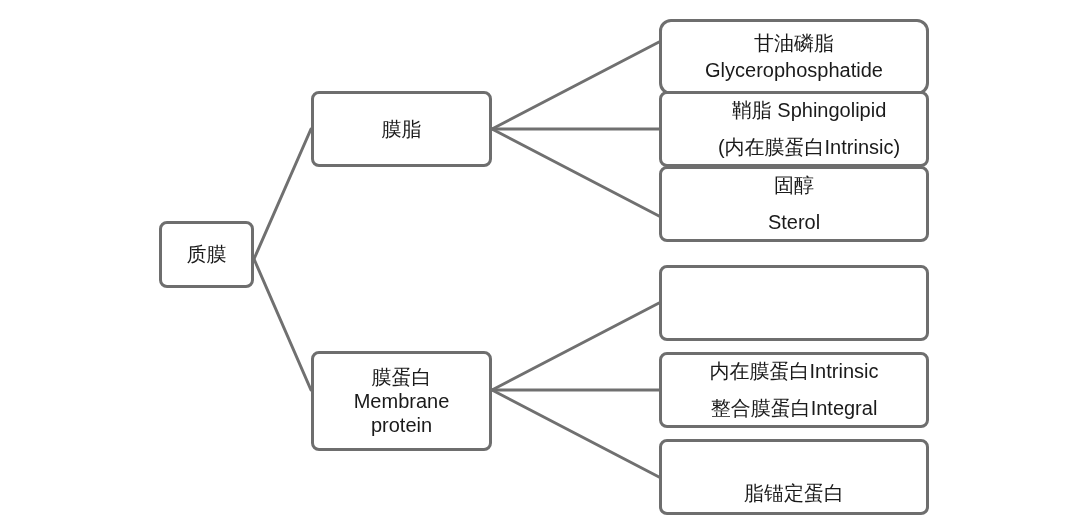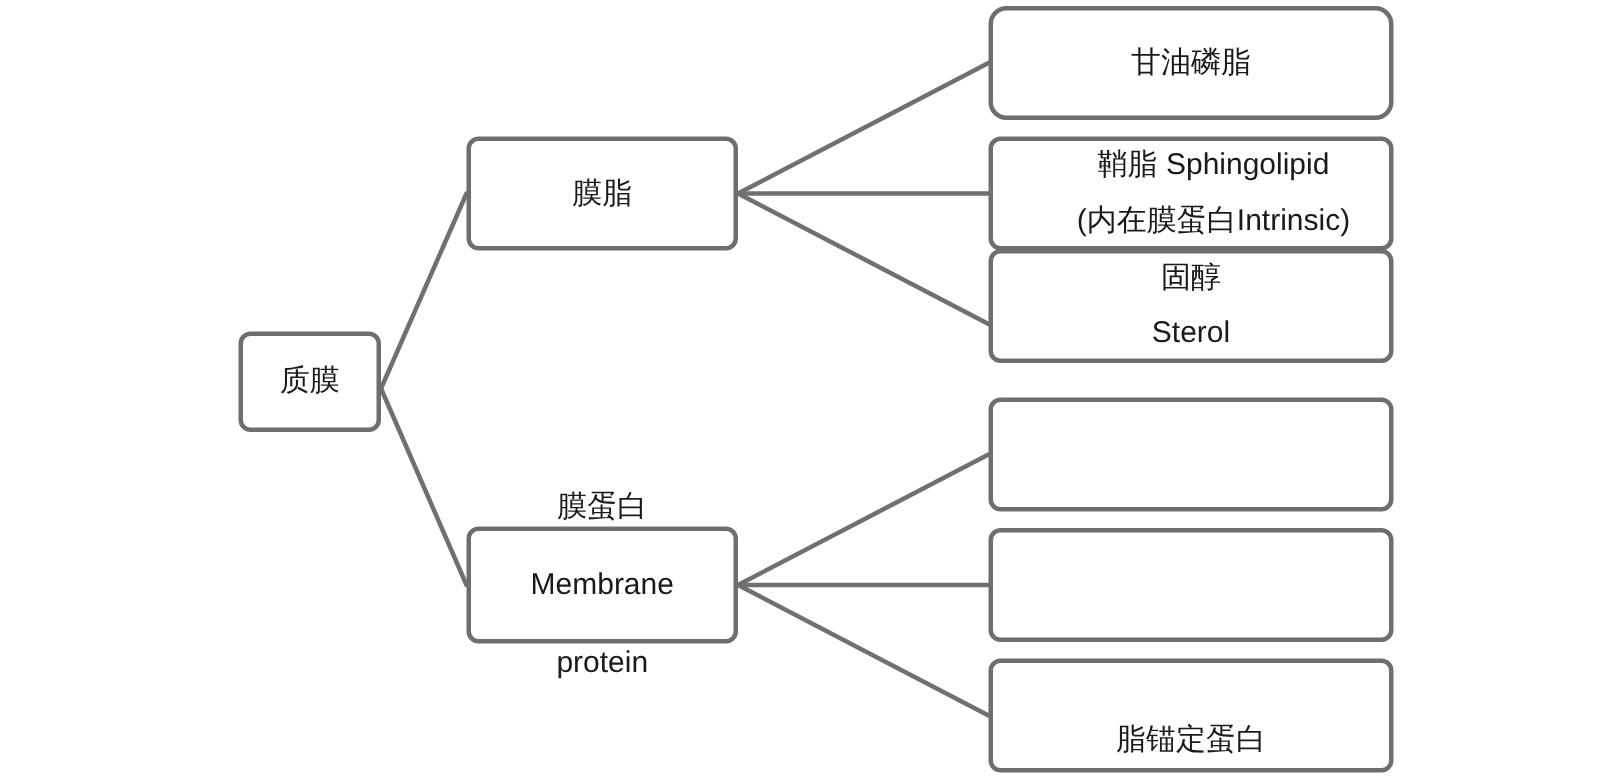--- a/index.html
+++ b/index.html
@@ -8,24 +8,24 @@
     #connectors { position: absolute; left: 0; top: 0; width: 1073px; height: 520px; }
     #connectors line { stroke: #707070; stroke-width: 3; stroke-linecap: round; }
     .node { position: absolute; box-sizing: border-box; border: 3px solid #6e6e6e; border-radius: 8px;
             background: #ffffff; display: flex; flex-direction: column; align-items: center;
             justify-content: center; text-align: center; font-size: 20px; line-height: 1.15; }
     .node .ln { display: block; white-space: nowrap; }
     .leaf .ln { line-height: 37px; }
     .leaf.tight .ln { line-height: 27px; }
     #root { left: 159px; top: 221px; width: 95px; height: 67px; }
     #lipid { left: 311px; top: 91px; width: 181px; height: 76px; }
-    #protein { left: 311px; top: 351px; width: 181px; height: 78px; line-height: 1.05; gap: 28px; }
+    #protein { left: 311px; top: 351px; width: 181px; height: 100px; line-height: 1.05; }
     #protein .ln { line-height: 24px; }
     .leaf { left: 659px; width: 270px; height: 76px; }
-    #leaf-0 { top: 4px; border-radius: 12px; }
+    #leaf-0 { top: 19px; border-radius: 12px; }
     #leaf-1 { top: 91px; }
     #leaf-2 { top: 166px; }
     #leaf-3 { top: 265px; }
     #leaf-4 { top: 352px; }
     #leaf-5 { top: 439px; justify-content: flex-end; }
   </style>
 </head>
 <body>
 
 <svg id="connectors" xmlns="http://www.w3.org/2000/svg">
@@ -48,33 +48,36 @@
 </div>
 
 <div class="node" id="protein" style="border-color: rgb(110, 110, 110);">
   <span class="ln">膜蛋白</span>
   <span class="ln">Membrane</span>
   <span class="ln">protein</span>
 </div>
 
 <div class="node leaf tight" id="leaf-0" style="border-color: rgb(110, 110, 110);">
   <span class="ln">甘油磷脂</span>
+  <span class="ln">Glycerophosphatide</span>
 </div>
 
 <div class="node leaf" id="leaf-1" style="border-color: rgb(110, 110, 110); padding-left: 30px;">
   <span class="ln">鞘脂 Sphingolipid</span>
   <span class="ln">(内在膜蛋白Intrinsic)</span>
 </div>
 
 <div class="node leaf" id="leaf-2" style="border-color: rgb(110, 110, 110);">
   <span class="ln">固醇</span>
   <span class="ln">Sterol</span>
 </div>
 
 <div class="node leaf" id="leaf-3" style="border-color: rgb(110, 110, 110);">
 </div>
 
 <div class="node leaf" id="leaf-4" style="border-color: rgb(110, 110, 110);">
+  <span class="ln">内在膜蛋白Intrinsic</span>
+  <span class="ln">整合膜蛋白Integral</span>
 </div>
 
 <div class="node leaf" id="leaf-5" style="border-color: rgb(110, 110, 110);">
   <span class="ln">脂锚定蛋白</span>
 </div>
 
 </body></html>

